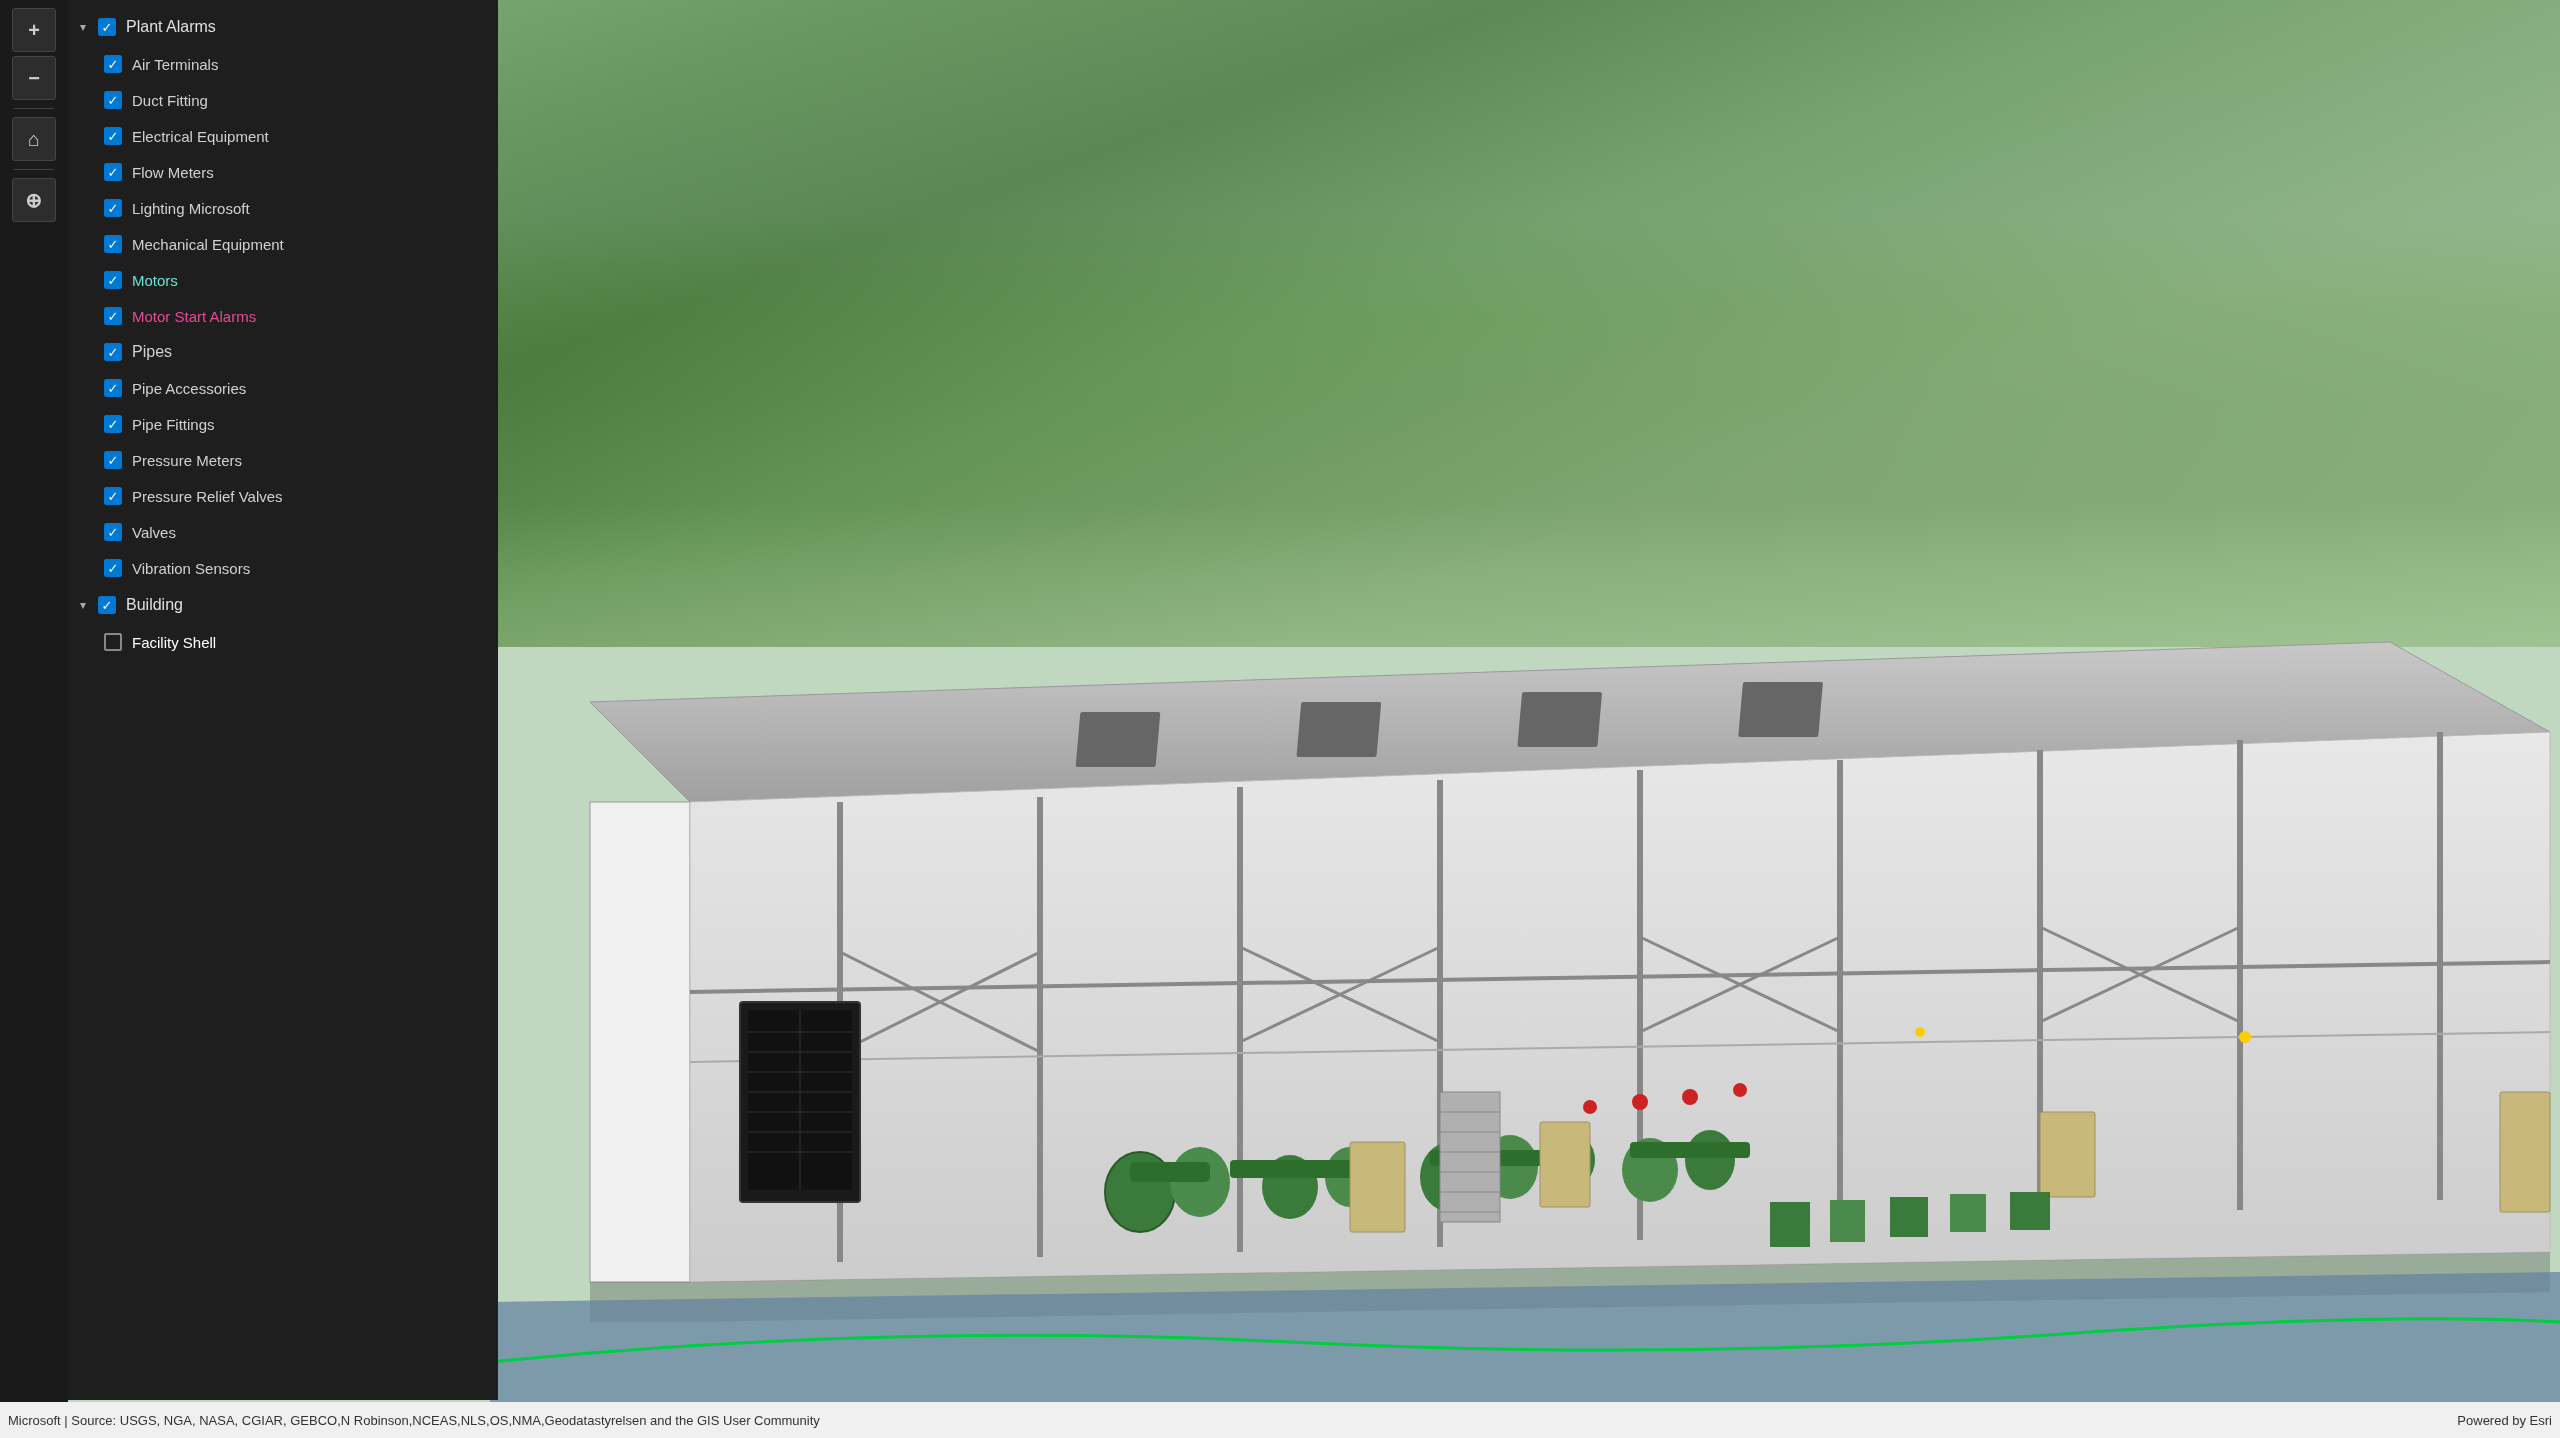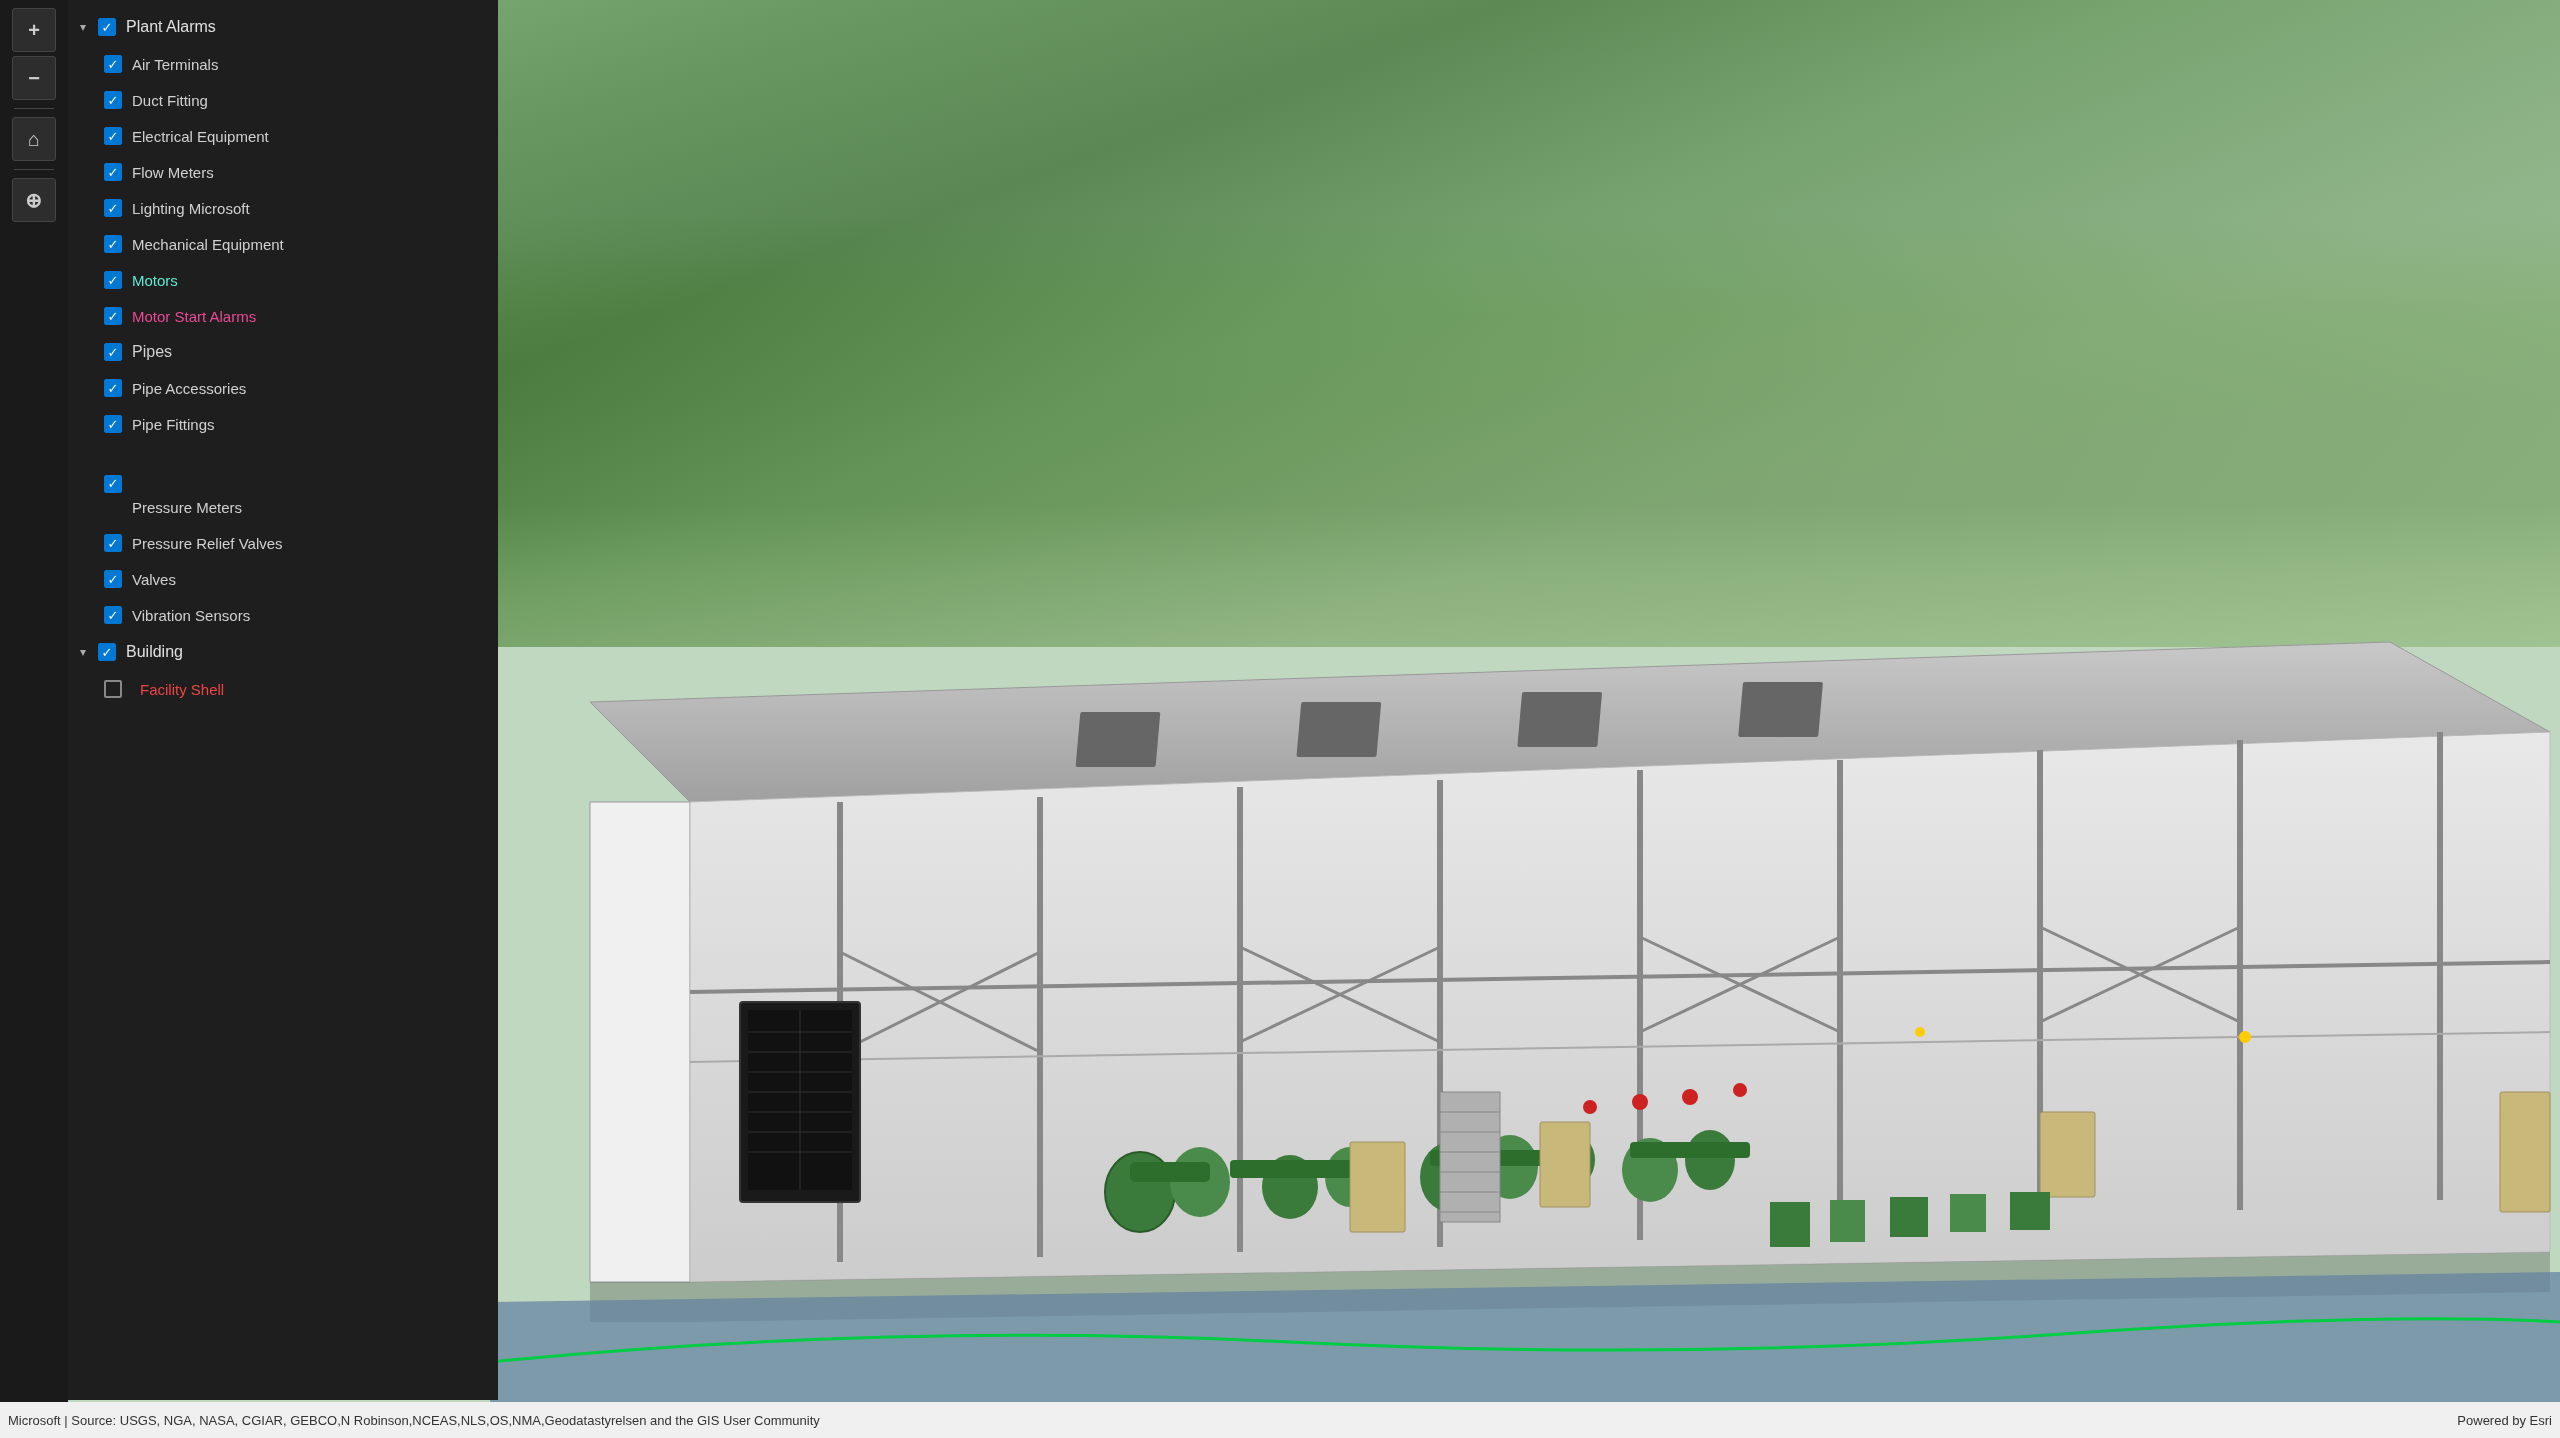--- a/index.html
+++ b/index.html
@@ -384,42 +384,42 @@
         <div class="layer-item">
           <span class="cb cb-checked">✓</span>
           <span style="font-size: 15px; color: rgb(208, 208, 208);">Pipe Accessories</span>
         </div>
         <div class="layer-item">
           <span class="cb cb-checked">✓</span>
           <span style="font-size: 15px; color: rgb(208, 208, 208);">Pipe Fittings</span>
         </div>
         <div class="layer-item">
           <span class="cb cb-checked">✓</span>
-          <span style="font-size: 15px; color: rgb(208, 208, 208); margin-top: 48px;">Pressure Meters</span>
+          <span style="font-size: 15px; color: rgb(208, 208, 208);">Pressure Meters</span>
         </div>
         <div class="layer-item">
           <span class="cb cb-checked">✓</span>
           <span style="font-size: 15px; color: rgb(208, 208, 208);">Pressure Relief Valves</span>
         </div>
         <div class="layer-item">
           <span class="cb cb-checked">✓</span>
           <span style="font-size: 15px; color: rgb(208, 208, 208);">Valves</span>
         </div>
         <div class="layer-item">
           <span class="cb cb-checked">✓</span>
           <span style="font-size: 15px; color: rgb(208, 208, 208);">Vibration Sensors</span>
         </div>
         <div class="group-item">
           <span class="arrow-icon">▾</span>
           <span class="cb cb-checked">✓</span>
           <span style="color: rgb(224, 224, 224); font-size: 16px; font-weight: 500;">Building</span>
         </div>
         <div class="layer-item">
           <span class="cb cb-unchecked"></span>
-          <span style="font-size: 15px; color: #ef4444; margin-left: 8px;">Facility Shell</span>
+          <span style="font-size: 15px; color: #ffffff;">Facility Shell</span>
         </div>
       </div>
   </div>
 </div>
 
 <div id="status-bar">
   <span>Microsoft | Source: USGS, NGA, NASA, CGIAR, GEBCO,N Robinson,NCEAS,NLS,OS,NMA,Geodatastyrelsen and the GIS User Community</span>
   <span class="esri-attrib">Powered by Esri</span>
 </div>
 

